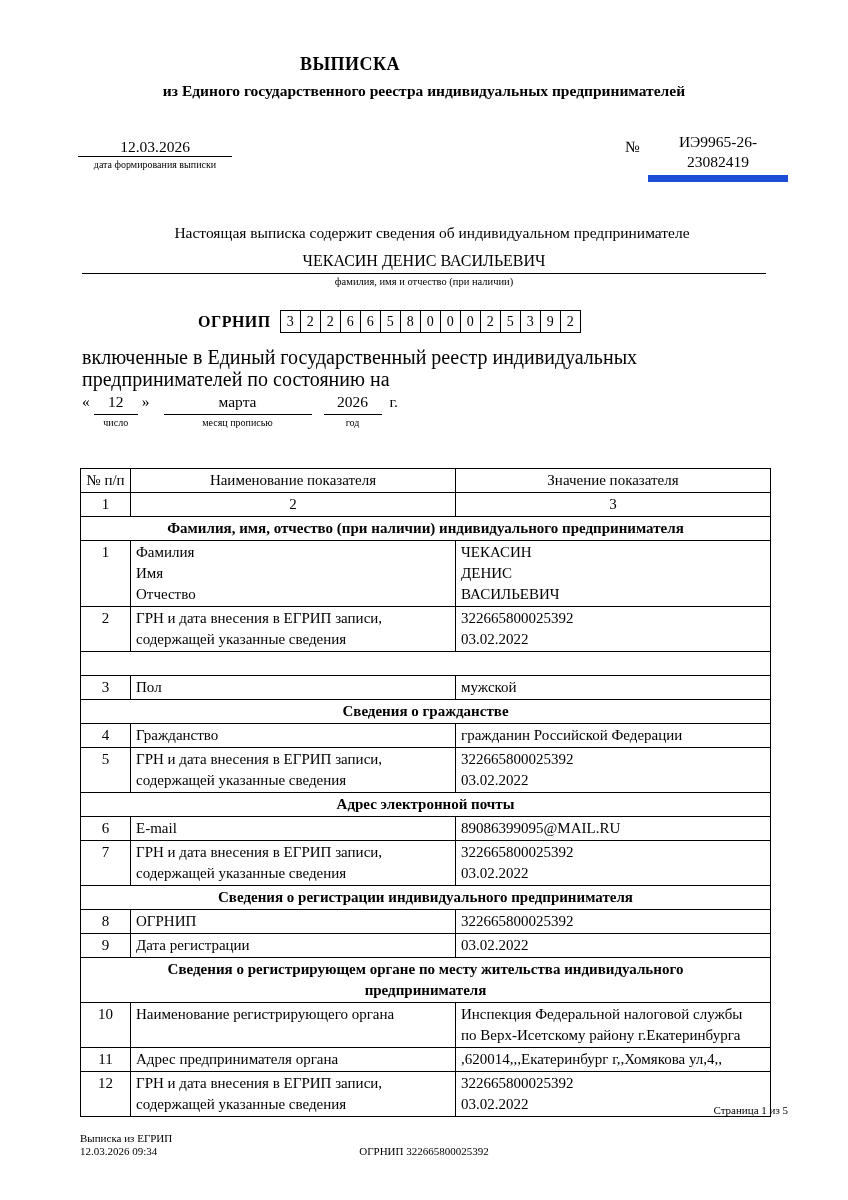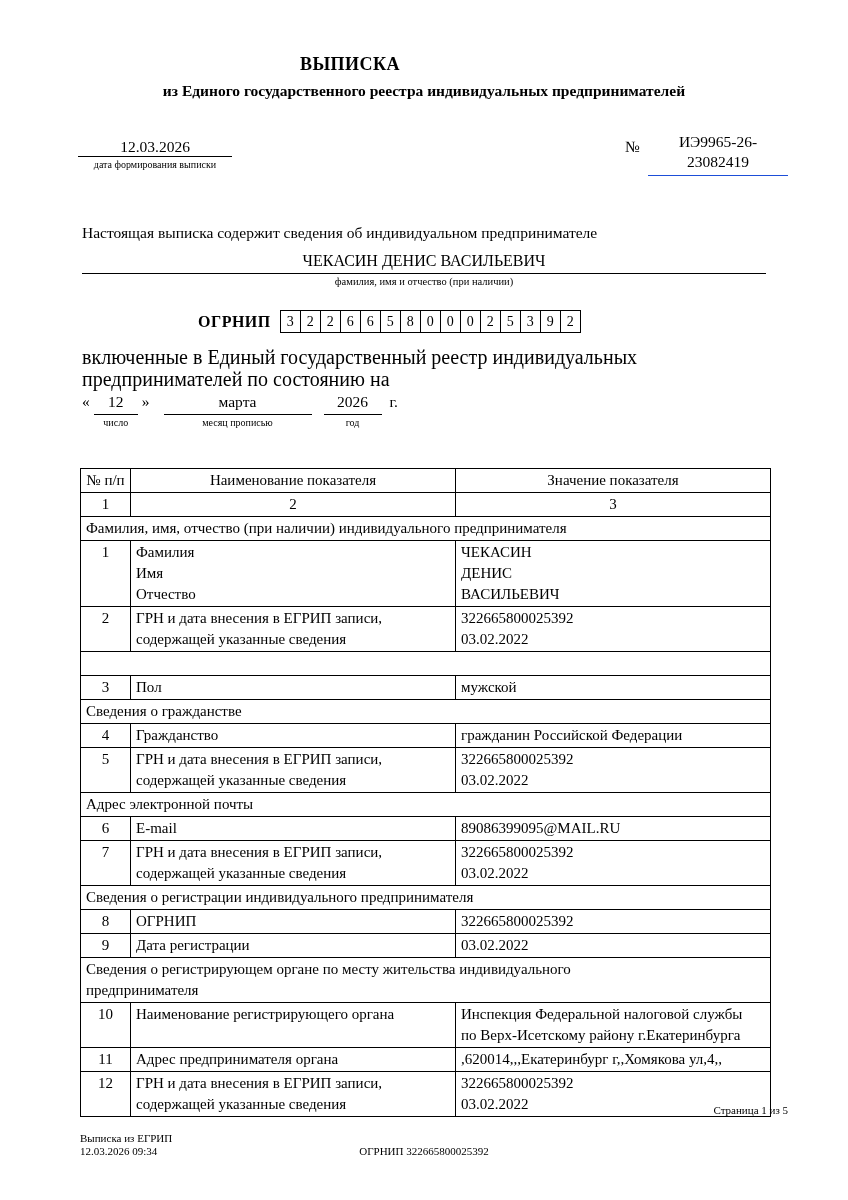--- a/index.html
+++ b/index.html
@@ -11,23 +11,23 @@
            font-size:18px; font-weight:bold; letter-spacing:.5px; }
   .subtitle { position:absolute; top:82px; left:0; width:848px; text-align:center;
               font-size:15.5px; font-weight:bold; }
 
   .form-date { position:absolute; top:138px; left:78px; width:154px; text-align:center; }
   .fd-val { font-size:15.5px; padding-bottom:0; border-bottom:1px solid #000; }
   .fd-cap { font-size:10px; padding-top:2px; }
 
   .num-sign { position:absolute; top:138px; left:625px; font-size:15.5px; }
   .num-block { position:absolute; top:132px; left:648px; width:140px; text-align:center;
-               font-size:15.5px; line-height:20px; border-bottom:1px solid #1d4ed8; padding-bottom:3px; }
-
-  .intro { position:absolute; top:224px; left:82px; width:700px; font-size:15.5px; }
+               font-size:15.5px; line-height:20px; border-bottom:7px solid #1d4ed8; padding-bottom:3px; }
+
+  .intro { position:absolute; top:224px; left:82px; width:700px; font-size:15.5px;text-align:center; }
 
   .name-block { position:absolute; top:252px; left:82px; width:684px; text-align:center; }
   .name { font-size:16px; padding-bottom:3px; border-bottom:1px solid #000; }
   .name-cap { font-size:10.5px; padding-top:2px; }
 
   .ogrnip-row { position:absolute; top:310px; left:198px; display:flex; align-items:center; }
   .ogrnip-label { font-size:16px; font-weight:bold; margin-right:9px; letter-spacing:.5px; }
   .ogrnip-boxes { display:flex; }
   .digit-box { width:21px; height:23px; border:1px solid #000; margin-left:-1px;
                text-align:center; font-size:14px; line-height:21px; display:inline-block; }
@@ -44,21 +44,21 @@
   .blank.month { width:148px; margin-left:14px; }
   .blank.year { width:58px; margin-left:12px; }
   .gsuffix { margin-left:8px; line-height:20px; }
 
   table.details { position:absolute; top:468px; left:80px; width:690px;
                   border-collapse:collapse; table-layout:fixed; }
   table.details td { border:1px solid #000; font-size:15px; line-height:21px;
                      padding:1px 5px; vertical-align:top; word-wrap:break-word;margin-top:11px; }
   td.hc { text-align:center; height:23px; vertical-align:middle; padding:1px 3px; }
   td.num-cell { text-align:center; }
-  td.section-cell { font-weight:normal; font-size:15.5px; padding:1px 8px; }
+  td.section-cell { text-align:center; font-weight:bold; font-size:15.5px; padding:1px 8px; }
   td.spacer-cell { height:14px; line-height:12px; font-size:10px; }
 
   .footer-left { position:absolute; top:1132px; left:80px; font-size:11px; line-height:13px; }
   .footer-center { position:absolute; top:1145px; left:0; width:848px; text-align:center; font-size:11px; }
   .footer-right { position:absolute; top:1104px; right:60px; font-size:11px; }
 </style>
 </head>
 <body>
 
 <div class="page">

